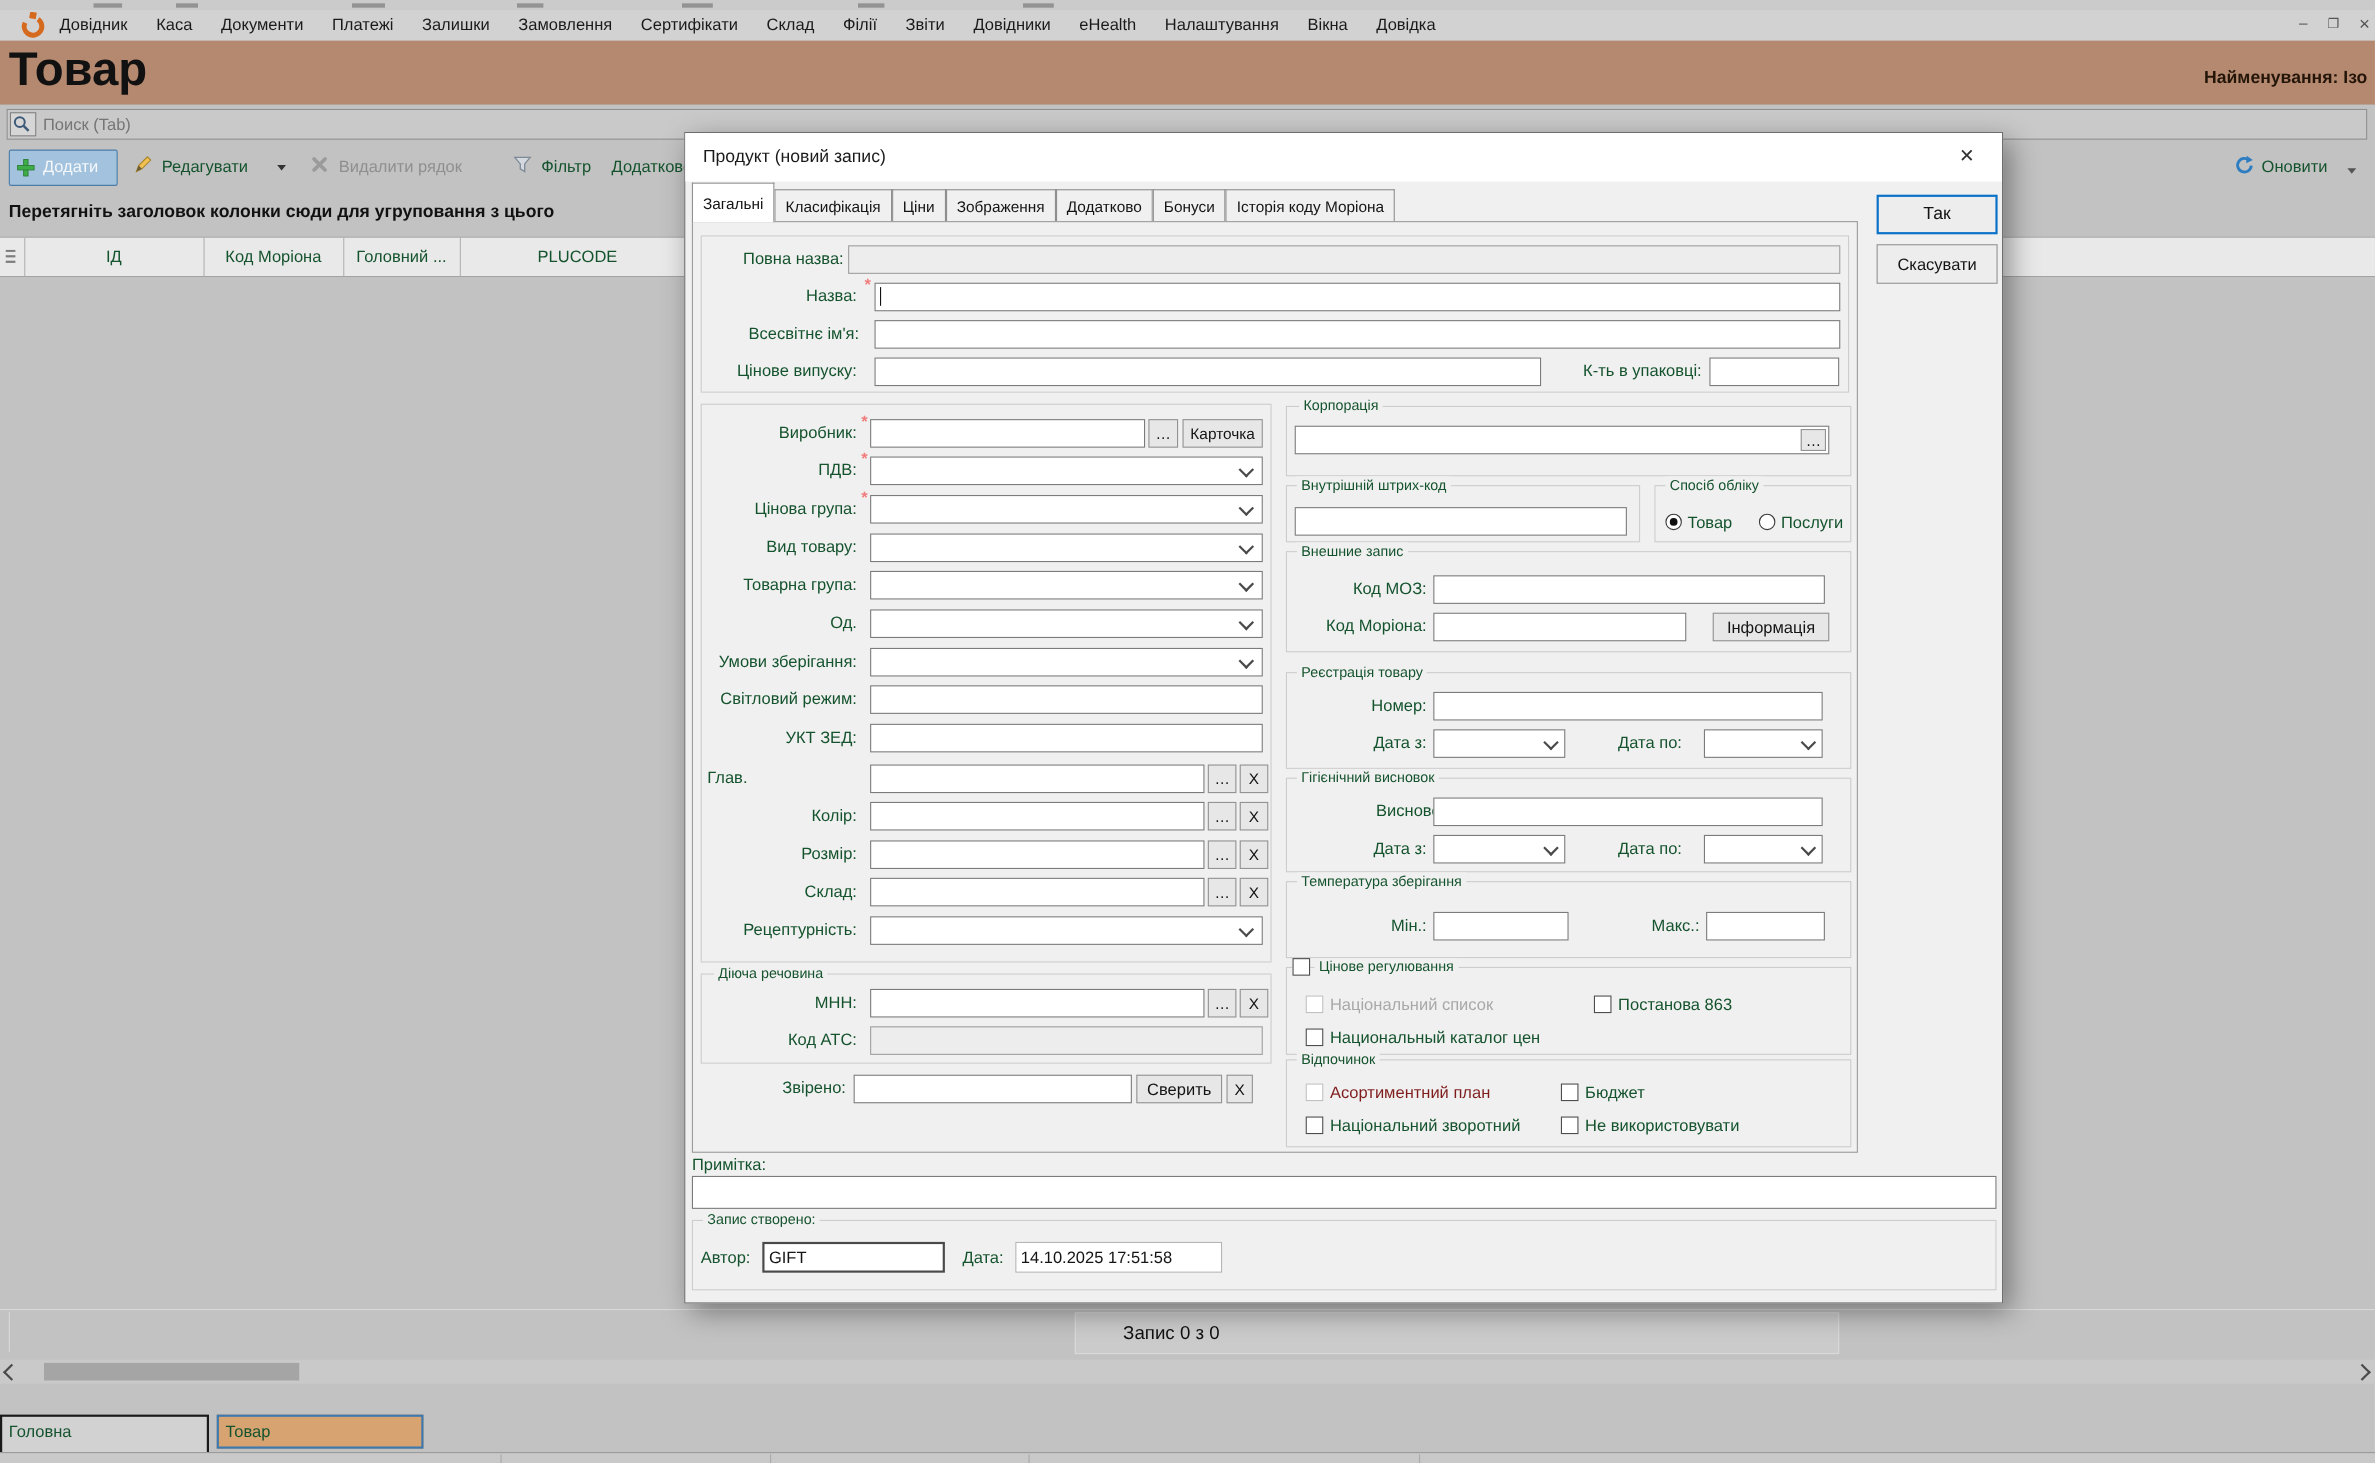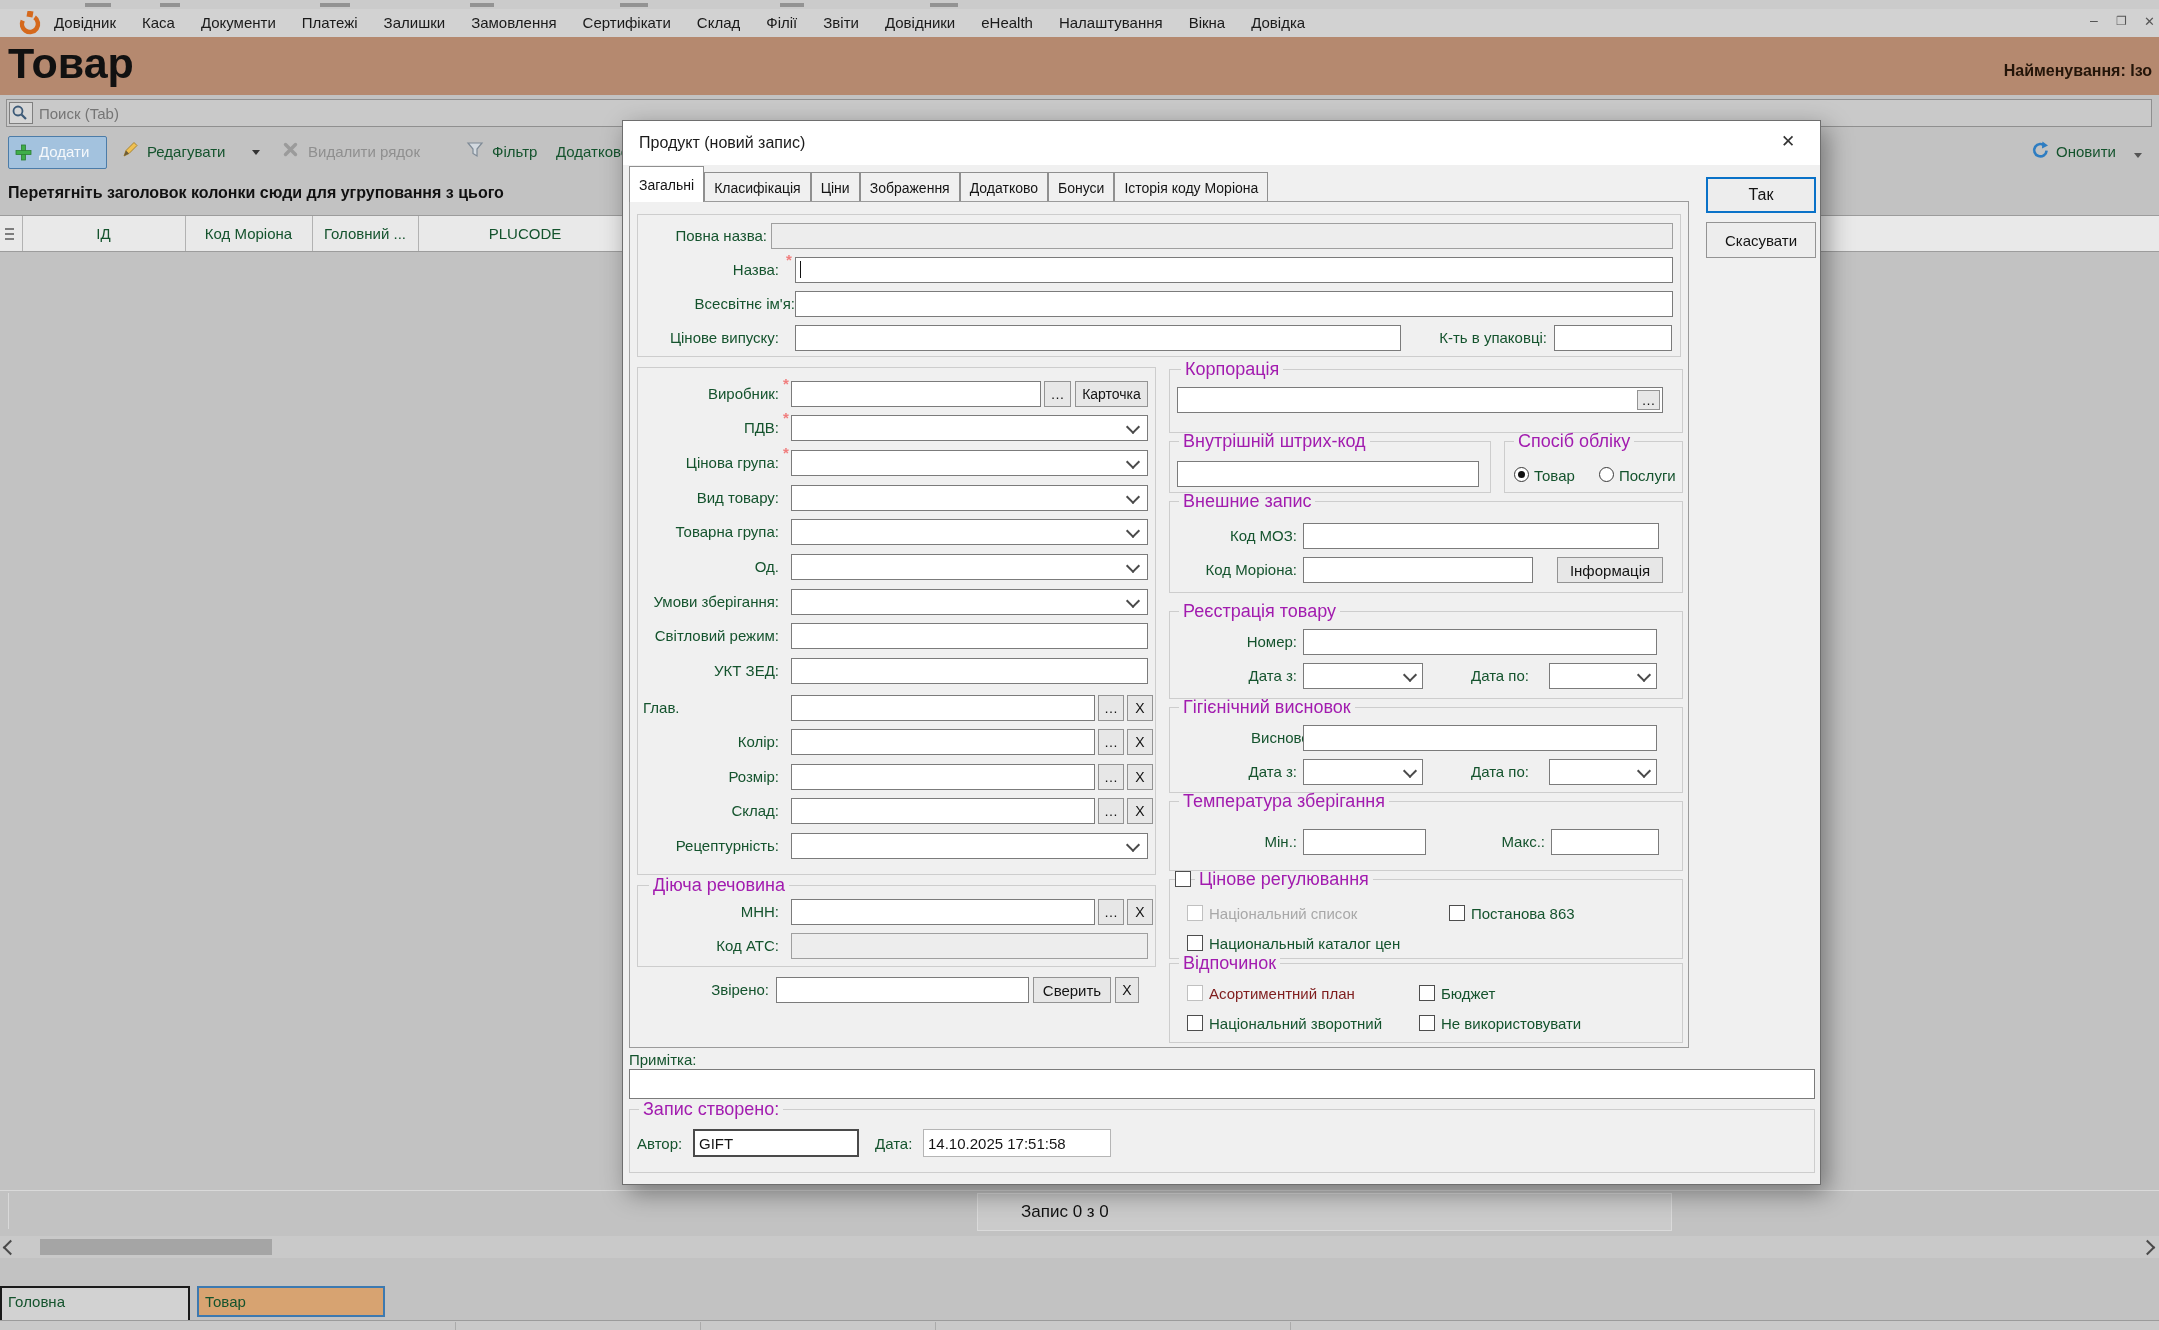--- a/index.html
+++ b/index.html
@@ -5,21 +5,21 @@
   html,body{margin:0;padding:0}
   #screen{position:relative;width:2159px;height:1330px;background:#c2c2c2;overflow:hidden;
     font-family:"Liberation Sans",sans-serif;font-size:15px;color:#141414}
   .a{position:absolute}
   .lbl{font-size:15px;color:#14532d;white-space:nowrap}
   .tr{text-align:right}
   .inp{position:absolute;background:#fff;border:1px solid #7b7b7b;box-sizing:border-box;height:26px;font-size:15px;padding:2px 4px;white-space:nowrap;overflow:hidden}
   .dis{background:#ededed !important;border-color:#9f9f9f !important;color:#5a5a5a}
   .btn{position:absolute;background:#e7e7e7;border:1px solid #939393;box-sizing:border-box;display:flex;align-items:center;justify-content:center;font-size:14px;color:#141414;cursor:default}
   .gb{position:absolute;border:1px solid #cdcdcd;box-sizing:border-box}
-  .gbt{position:absolute;background:#f0f0f0;padding:0 4px;font-size:18px;color:#a21caf;white-space:nowrap;line-height:16px}
+  .gbt{position:absolute;background:#f0f0f0;padding:0 4px;font-size:13px;color:#14532d;white-space:nowrap;line-height:16px}
   .cb{position:absolute;width:16px;height:16px;background:#fff;border:1px solid #4d4d4d;box-sizing:border-box}
   .cbd{border-color:#c0c0c0}
   .chev{position:absolute;width:8px;height:8px;border-right:2px solid #4a4a4a;border-bottom:2px solid #4a4a4a;transform:rotate(45deg)}
   .chevL{position:absolute;width:9px;height:9px;border-left:2px solid #4a4a4a;border-bottom:2px solid #4a4a4a;transform:rotate(45deg)}
   .chevR{position:absolute;width:9px;height:9px;border-right:2px solid #4a4a4a;border-top:2px solid #4a4a4a;transform:rotate(45deg)}
   .ast{position:absolute;color:#f07d7d;font-size:15px;font-weight:bold}
   .radio{position:absolute;width:15px;height:15px;border:1px solid #3a3a3a;border-radius:50%;background:#fff;box-sizing:border-box}
   .radio.sel::after{content:"";display:block;width:7px;height:7px;border-radius:50%;background:#101010;margin:3px}
   .dtri{position:absolute;width:0;height:0;border-left:4px solid transparent;border-right:4px solid transparent;border-top:5px solid #333}
   .menu-item{font-size:15px;color:#1a1a1a;white-space:nowrap;cursor:default}
@@ -206,21 +206,21 @@
     <div class="a" style="left:6px;top:80px;width:1060px;height:847px;background:#f0f0f0;border:1px solid #9b9b9b;box-sizing:border-box;z-index:1"></div>
 
     <div class="gb" style="left:14px;top:93px;width:1044px;height:143px;z-index:2"></div>
     <div class="a lbl tr" style="left:20px;top:106px;width:124px;z-index:2">Повна назва:</div>
     <div class="inp dis" style="left:148px;top:102px;width:902px;z-index:2"></div>
     <span class="ast" style="left:163px;top:130px;z-index:2">*</span>
     <div class="a lbl tr" style="left:14px;top:140px;width:142px;z-index:2">Назва:</div>
     <div class="inp" style="left:172px;top:136px;width:878px;z-index:2">
       <span class="a" style="left:4px;top:3px;width:1px;height:17px;background:#111"></span>
     </div>
-    <div class="a lbl tr" style="left:30px;top:174px;width:142px;z-index:2">Всесвітнє ім'я:</div>
+    <div class="a lbl tr" style="left:16px;top:174px;width:142px;z-index:2">Всесвітнє ім'я:</div>
     <div class="inp" style="left:172px;top:170px;width:878px;z-index:2"></div>
     <div class="a lbl tr" style="left:14px;top:208px;width:142px;z-index:2">Цінове випуску:</div>
     <div class="inp" style="left:172px;top:204px;width:606px;z-index:2"></div>
     <div class="a lbl tr" style="left:788px;top:208px;width:136px;z-index:2">К-ть в упаковці:</div>
     <div class="inp" style="left:931px;top:204px;width:118px;z-index:2"></div>
 
     <div class="gb" style="left:14px;top:246px;width:519px;height:508px;z-index:2"></div>
 
     <span class="ast" style="left:160px;top:254px;z-index:2">*</span>
     <div class="a lbl tr" style="left:18px;top:264px;width:138px;z-index:2">Виробник:</div>

